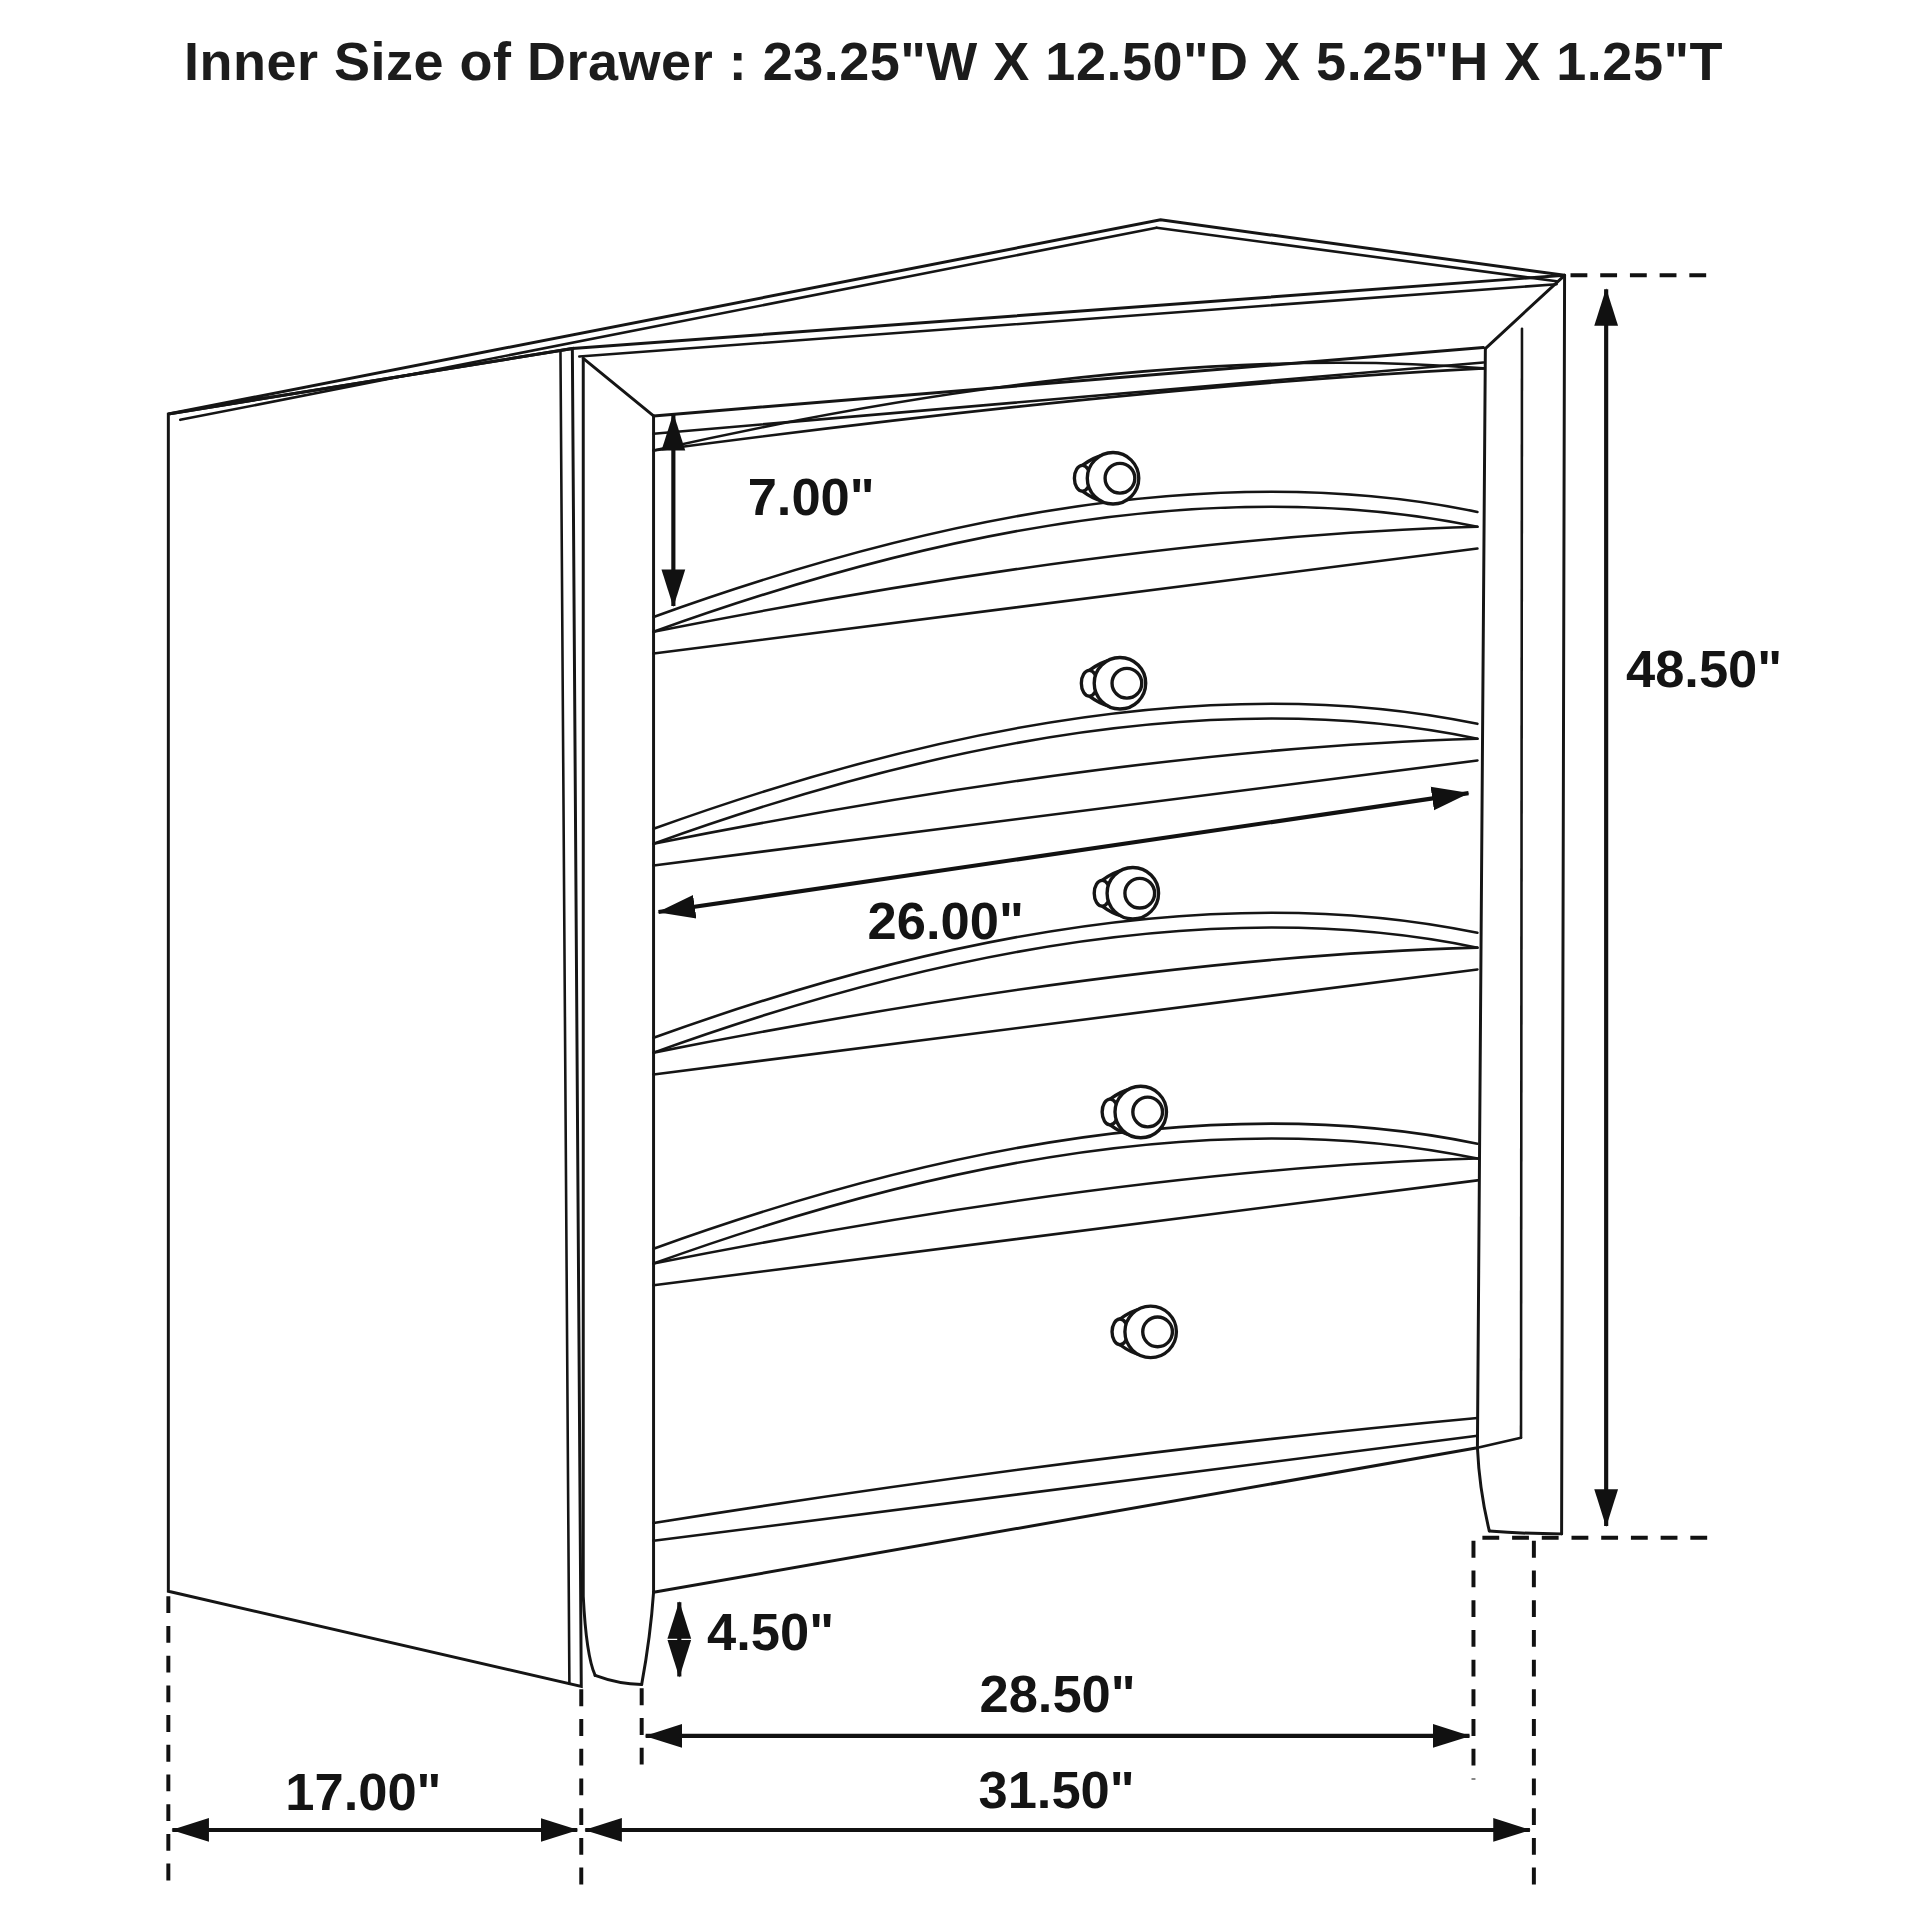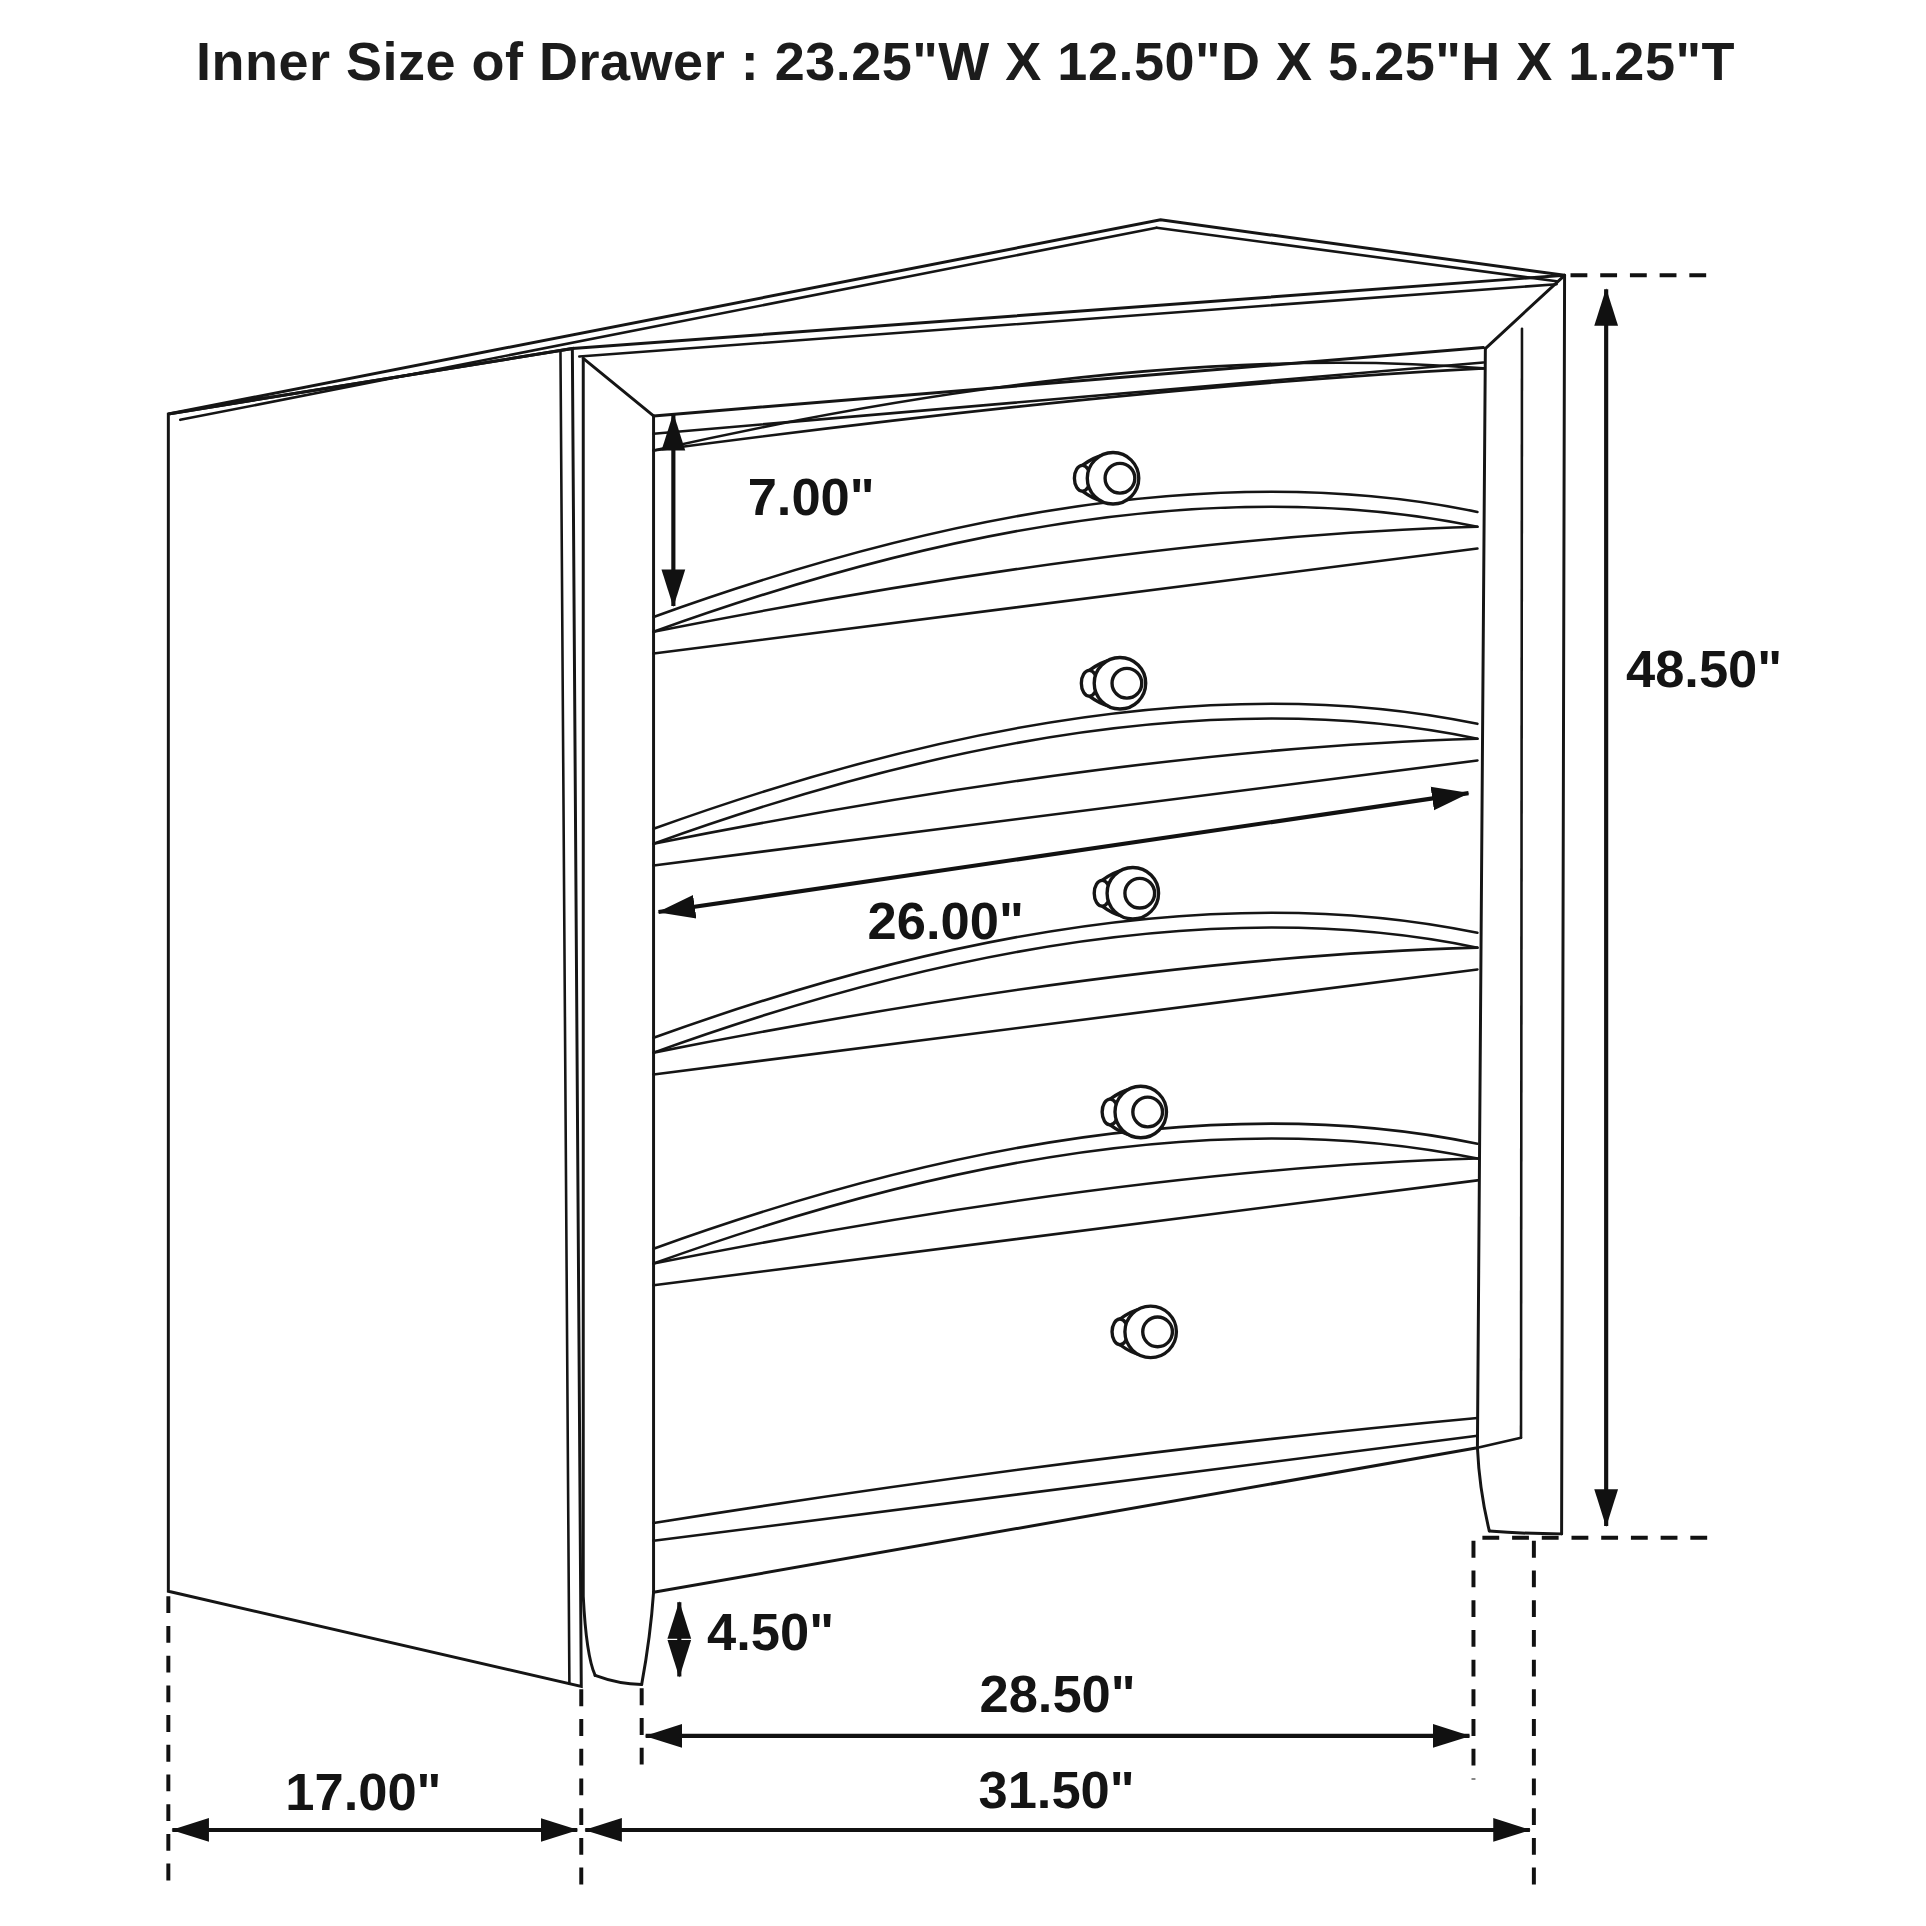--- a/index.html
+++ b/index.html
@@ -1,18 +1,18 @@
 <!DOCTYPE html>
 <html><head>
 <meta charset="utf-8">
 <style>
   html,body{margin:0;padding:0;background:#fff;}
   .stage{position:relative;width:1927px;height:1927px;background:#ffffff;overflow:hidden;
          font-family:"Liberation Sans",sans-serif;}
-  .title{position:absolute;left:196px;top:30px;width:1584px;
+  .title{position:absolute;left:184px;top:30px;width:1584px;
          font-size:54px;font-weight:700;color:#1c1c1c;letter-spacing:0.5px;white-space:nowrap;}
   svg{position:absolute;left:0;top:0;}
   .ln{stroke:#151515;stroke-width:3;fill:none;stroke-linecap:round;}
   .ln2{stroke:#151515;stroke-width:2.6;fill:none;stroke-linecap:round;}
   .dim{stroke:#111;stroke-width:4.2;fill:none;}
   .dash{stroke:#111;stroke-width:4;fill:none;stroke-dasharray:17 13;}
   .knb{stroke:#151515;stroke-width:3.4;fill:#ffffff;}
   text{font-family:"Liberation Sans",sans-serif;font-weight:700;fill:#141414;}
   .t{font-size:53px;}
 </style>

